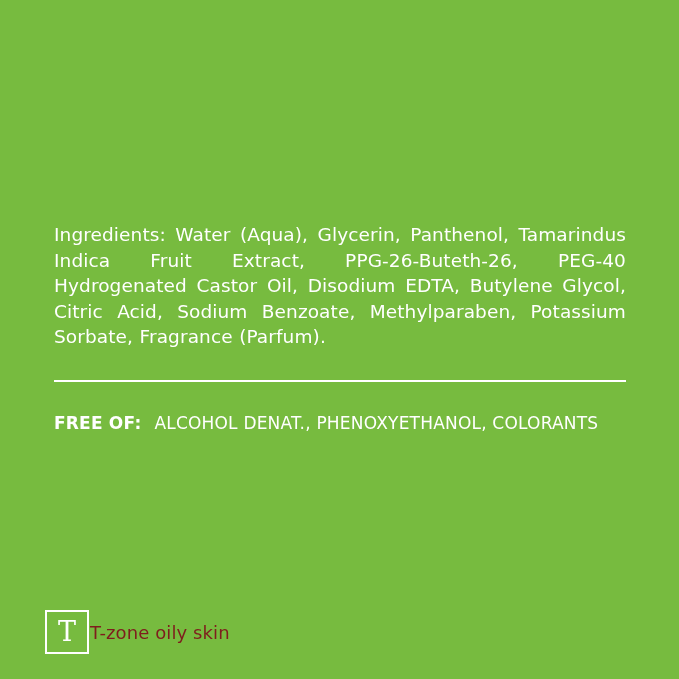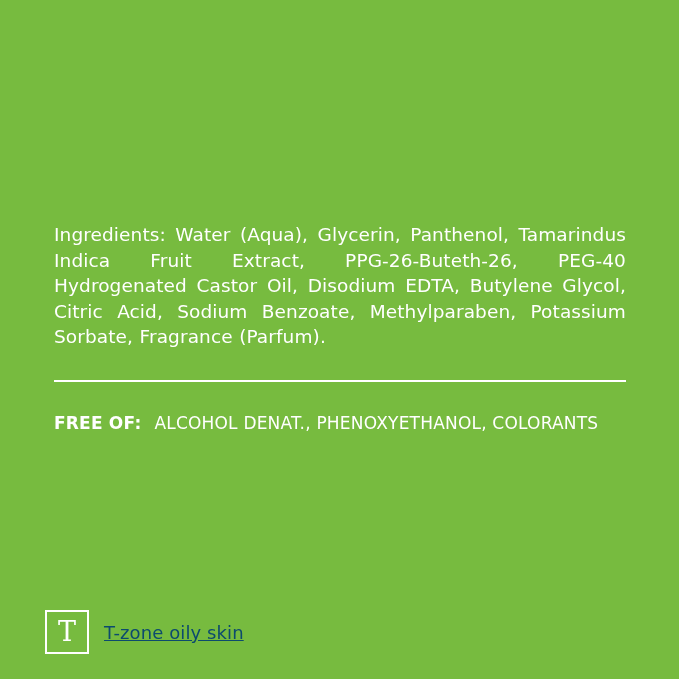--- a/index.html
+++ b/index.html
@@ -83,25 +83,24 @@
   }
   .skin-badge-letter {
     color: #ffffff;
     font-size: 27px;
     line-height: 27px;
     font-family: "DejaVu Serif", serif;
     position: relative;
     top: -1px;
   }
   .skin-label {
-    color: #0c4a6e;
+    color: #7f1d1d;
     font-size: 18px;
-    margin-left: 15px;
+    margin-left: 1px;
     letter-spacing: 0.1px;
-    text-decoration: underline;
   }
 </style>
 </head>
 <body>
 
 <div class="page">
 
   <div class="ingredients-block">
     <p class="ingredients-text">Ingredients: Water (Aqua), Glycerin, Panthenol, Tamarindus Indica Fruit Extract, PPG-26-Buteth-26, PEG-40 Hydrogenated Castor Oil, Disodium EDTA, Butylene Glycol, Citric Acid, Sodium Benzoate, Methylparaben, Potassium Sorbate, Fragrance (Parfum).</p>
   </div>

